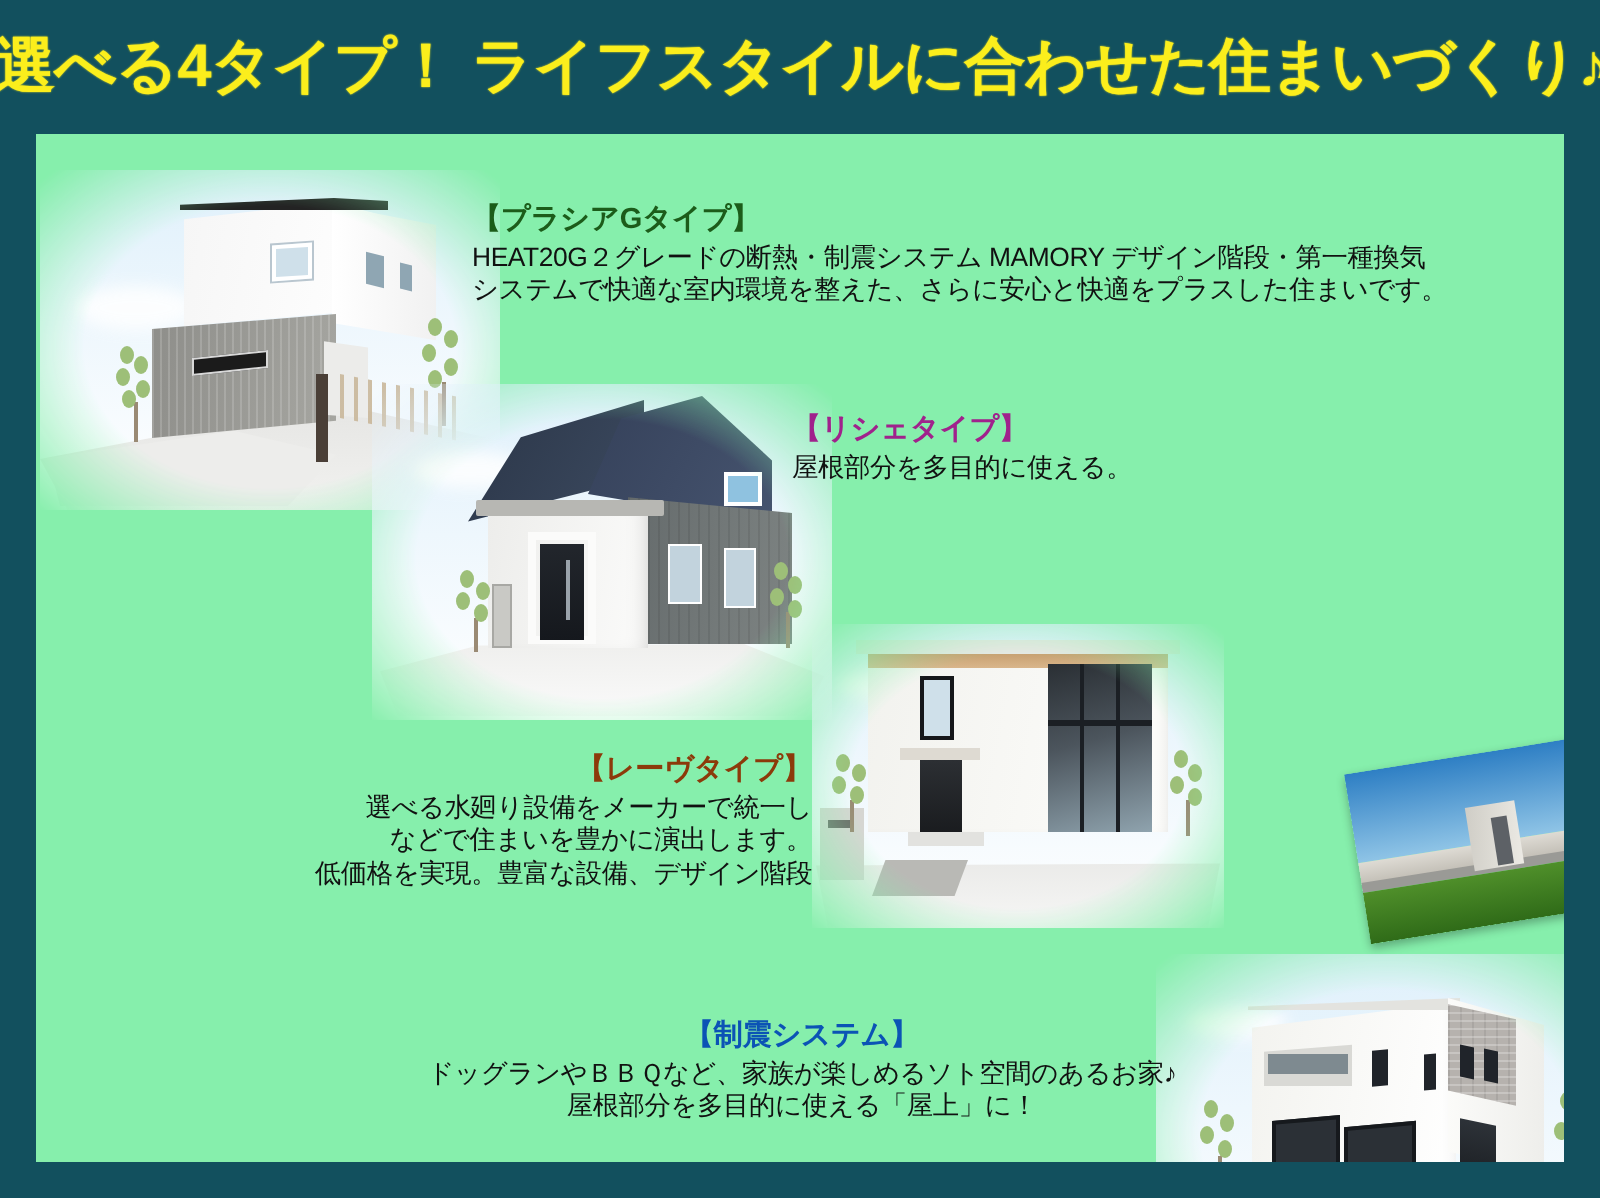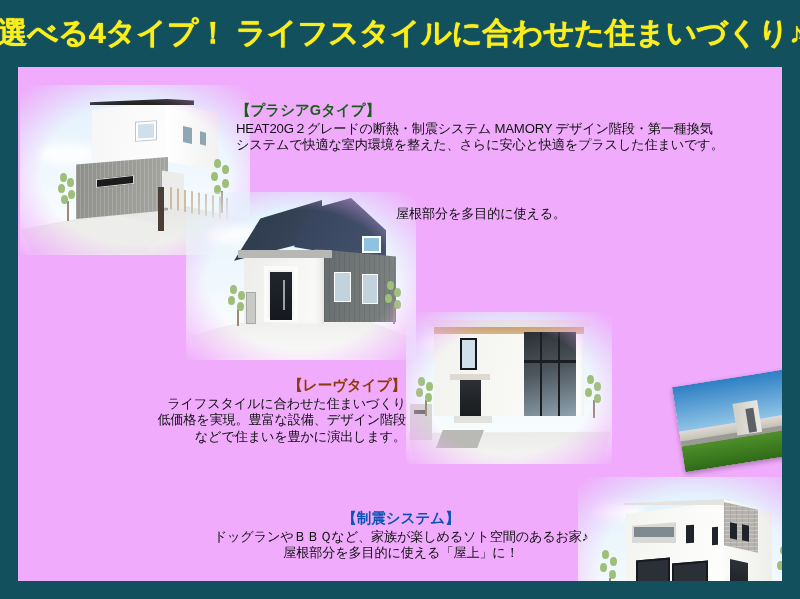--- a/index.html
+++ b/index.html
@@ -23,21 +23,21 @@
     letter-spacing:-0.5px;
     white-space:nowrap;
     transform:scaleX(1.02);
     text-shadow:0 0 1px #fbee1c;
   }
 
   
   .panel{
     position:absolute;left:18px;top:67px;
     width:764px;height:514px;
-    background:#f0abfc;
+    background:#86efac;
     overflow:hidden;
   }
 
   
   .tblock{position:absolute;line-height:1.28;}
   .tblock .ttitle{
     font-size:14.5px;font-weight:bold;margin-bottom:1px;white-space:nowrap;
   }
   .tblock .tline{
     font-size:13.2px;color:#111111;white-space:nowrap;
@@ -367,28 +367,29 @@
       </div>
     </div>
 
     <div class="tblock b1">
       <div class="ttitle">【プラシアGタイプ】</div>
       <div class="tline">HEAT20G２グレードの断熱・制震システム MAMORY デザイン階段・第一種換気</div>
       <div class="tline">システムで快適な室内環境を整えた、さらに安心と快適をプラスした住まいです。</div>
     </div>
 
     <div class="tblock b2">
+      <div class="ttitle">【リシェタイプ】</div>
       <div class="tline">屋根部分を多目的に使える。</div>
     </div>
 
     <div class="tblock b3">
       <div class="ttitle">【レーヴタイプ】</div>
-      <div class="tline">ライフスタイルに合わせた住まいづくり</div>
+      <div class="tline">選べる水廻り設備をメーカーで統一し</div>
+      <div class="tline">などで住まいを豊かに演出します。</div>
       <div class="tline">低価格を実現。豊富な設備、デザイン階段</div>
-      <div class="tline">などで住まいを豊かに演出します。</div>
     </div>
 
     <div class="tblock b4">
       <div class="ttitle">【制震システム】</div>
       <div class="tline">ドッグランやＢＢＱなど、家族が楽しめるソト空間のあるお家♪</div>
       <div class="tline">屋根部分を多目的に使える「屋上」に！</div>
     </div>
 
   </div>
 </div>

